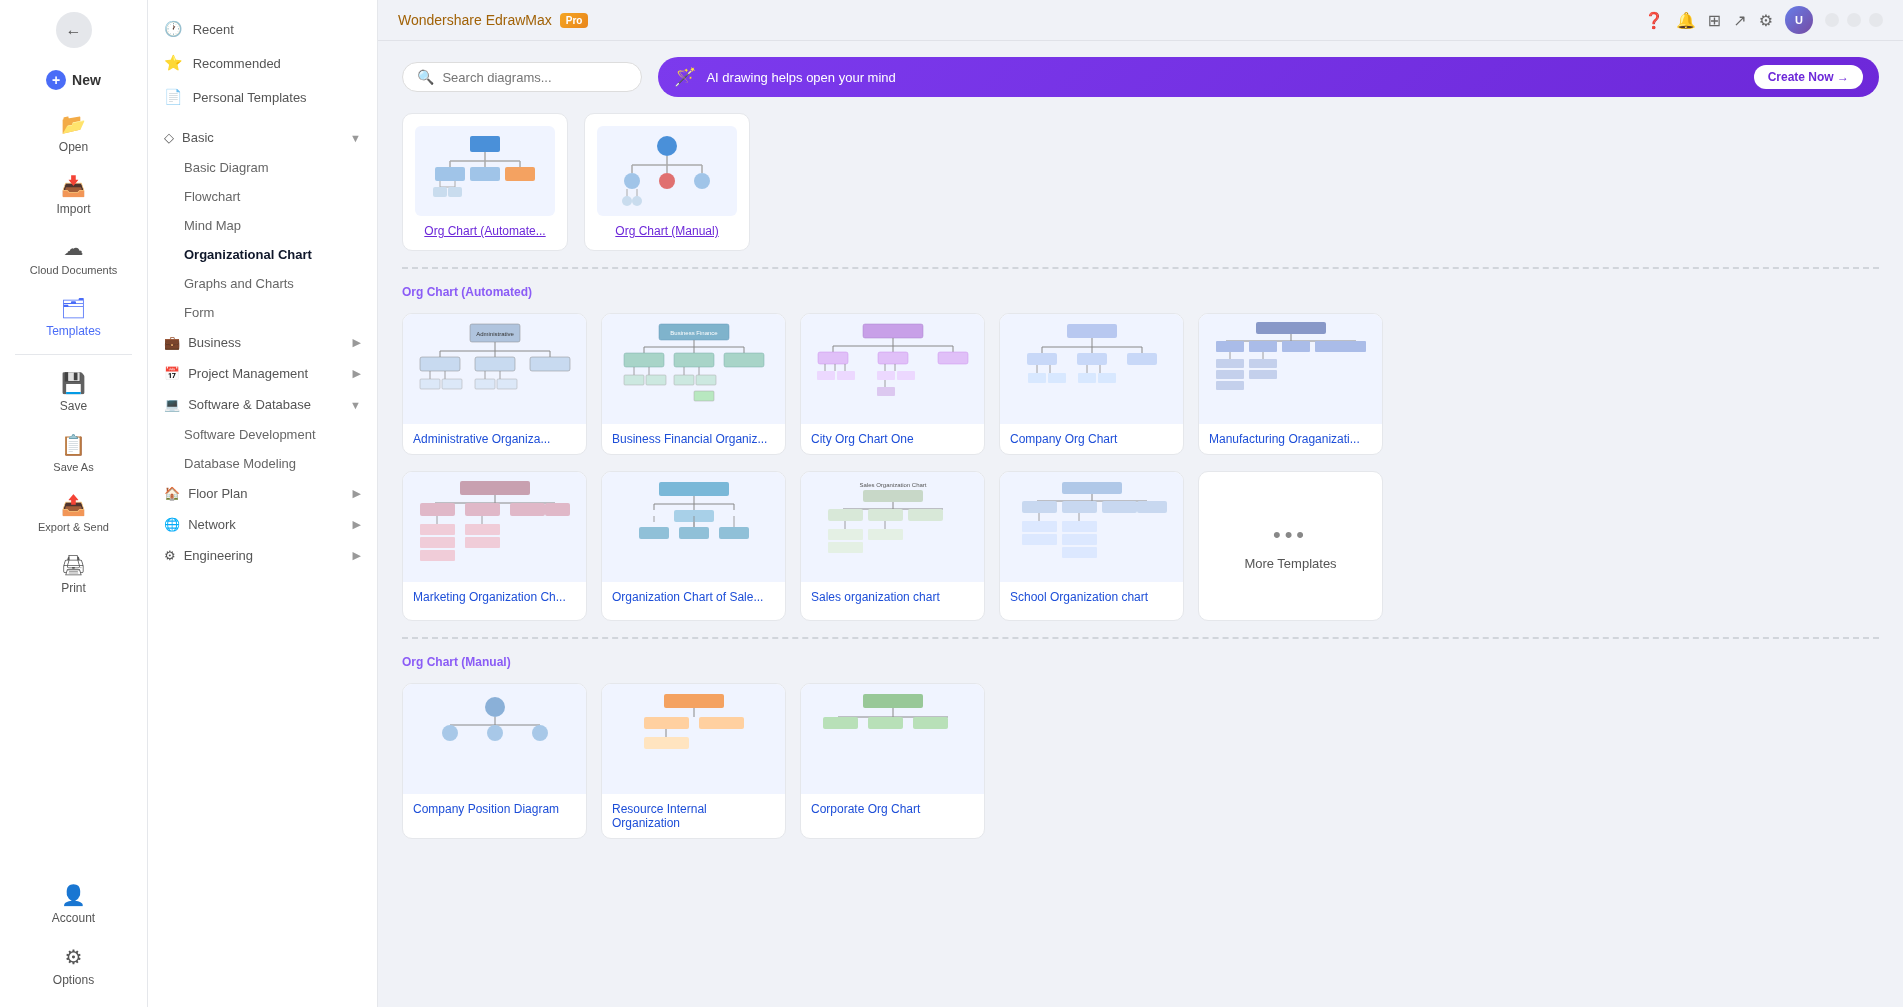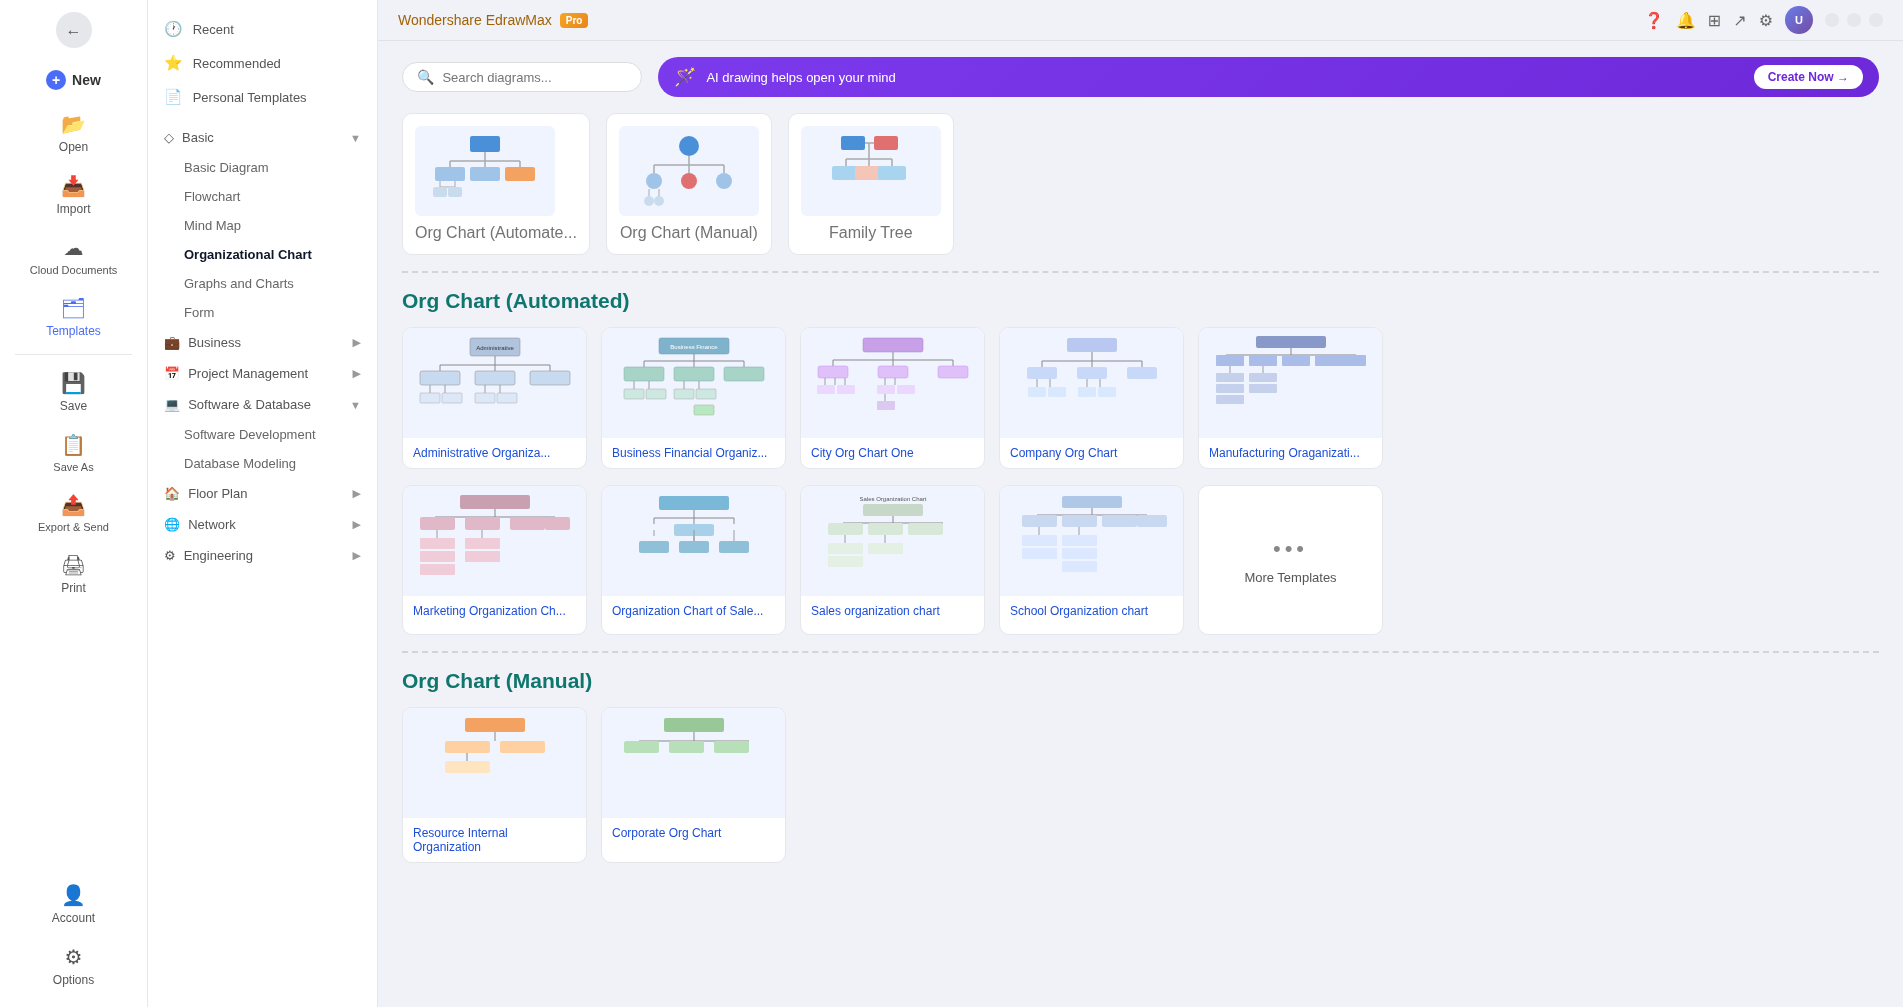--- a/index.html
+++ b/index.html
@@ -193,30 +193,31 @@
       height: 90px;
       background: #f0f4ff;
       border-radius: 6px;
       margin-bottom: 8px;
       display: flex;
       align-items: center;
       justify-content: center;
       overflow: hidden;
     }
     .template-card .card-label {
-      font-size: 16px;
-      color: #737373;
+      font-size: 12px;
+      color: #6d28d9;
       font-weight: 500;
+      text-decoration: underline;
     }
 
     
     .section-title {
-      font-size: 21px;
+      font-size: 12px;
       font-weight: 700;
-      color: #0f766e;
+      color: #8b5cf6;
       margin-bottom: 14px;
       margin-top: 0;
     }
     .section-divider {
       border: none;
       border-top: 2px dashed #d1d5db;
       margin: 8px 0 16px 0;
     }
 
     
@@ -516,38 +517,20 @@
             <circle cx="100" cy="50" r="8" fill="#a0c4e8"></circle>
             <line x1="25" y1="58" x2="25" y2="66" stroke="#aaa" stroke-width="1"></line>
             <line x1="35" y1="58" x2="35" y2="66" stroke="#aaa" stroke-width="1"></line>
             <circle cx="25" cy="70" r="5" fill="#c9dcee"></circle>
             <circle cx="35" cy="70" r="5" fill="#c9dcee"></circle>
           </svg>
         </div>
         <div class="card-label">Org Chart (Manual)</div>
       </div>
 
-      <div class="template-card">
-        <div class="card-img">
-          <svg width="130" height="80" viewBox="0 0 130 80">
-            <rect x="35" y="5" width="24" height="14" rx="2" fill="#4a90d9"></rect>
-            <rect x="68" y="5" width="24" height="14" rx="2" fill="#e07070"></rect>
-            <line x1="59" y1="12" x2="68" y2="12" stroke="#aaa" stroke-width="1.5"></line>
-            <line x1="63" y1="12" x2="63" y2="28" stroke="#aaa" stroke-width="1.5"></line>
-            <line x1="40" y1="28" x2="86" y2="28" stroke="#aaa" stroke-width="1.5"></line>
-            <line x1="40" y1="28" x2="40" y2="35" stroke="#aaa" stroke-width="1.5"></line>
-            <line x1="63" y1="28" x2="63" y2="35" stroke="#aaa" stroke-width="1.5"></line>
-            <line x1="86" y1="28" x2="86" y2="35" stroke="#aaa" stroke-width="1.5"></line>
-            <rect x="26" y="35" width="28" height="14" rx="2" fill="#a8d4f0"></rect>
-            <rect x="49" y="35" width="28" height="14" rx="2" fill="#f5c6b8"></rect>
-            <rect x="72" y="35" width="28" height="14" rx="2" fill="#a8d4f0"></rect>
-          </svg>
-        </div>
-        <div class="card-label">Family Tree</div>
-      </div>
     </div>
 
     <hr class="section-divider">
 
     <div class="section-title">Org Chart (Automated)</div>
 
     <div class="template-grid">
 
       <div class="grid-card">
         <div class="grid-img">
@@ -777,20 +760,33 @@
 
     <hr class="section-divider">
 
     <div class="section-title">Org Chart (Manual)</div>
 
     <div class="template-grid">
 
       <div class="grid-card">
         <div class="grid-img">
           <svg width="160" height="100" viewBox="0 0 160 100">
+            <circle cx="80" cy="18" r="10" fill="#8ab0d8"></circle>
+            <line x1="80" y1="28" x2="80" y2="36" stroke="#888" stroke-width="1"></line>
+            <line x1="35" y1="36" x2="125" y2="36" stroke="#888" stroke-width="1"></line>
+            <circle cx="35" cy="44" r="8" fill="#a8c8e8"></circle>
+            <circle cx="80" cy="44" r="8" fill="#a8c8e8"></circle>
+            <circle cx="125" cy="44" r="8" fill="#a8c8e8"></circle>
+          </svg>
+        </div>
+        <div class="grid-label">Company Position Diagram</div>
+      </div>
+      <div class="grid-card">
+        <div class="grid-img">
+          <svg width="160" height="100" viewBox="0 0 160 100">
             <rect x="50" y="5" width="60" height="14" rx="2" fill="#f4a261"></rect>
             <line x1="80" y1="19" x2="80" y2="28" stroke="#888" stroke-width="1"></line>
             <rect x="30" y="28" width="45" height="12" rx="2" fill="#ffd0a0"></rect>
             <rect x="85" y="28" width="45" height="12" rx="2" fill="#ffd0a0"></rect>
             <line x1="52" y1="40" x2="52" y2="48" stroke="#888" stroke-width="1"></line>
             <rect x="30" y="48" width="45" height="12" rx="2" fill="#ffe4c0"></rect>
           </svg>
         </div>
         <div class="grid-label">Resource Internal Organization</div>
       </div>

